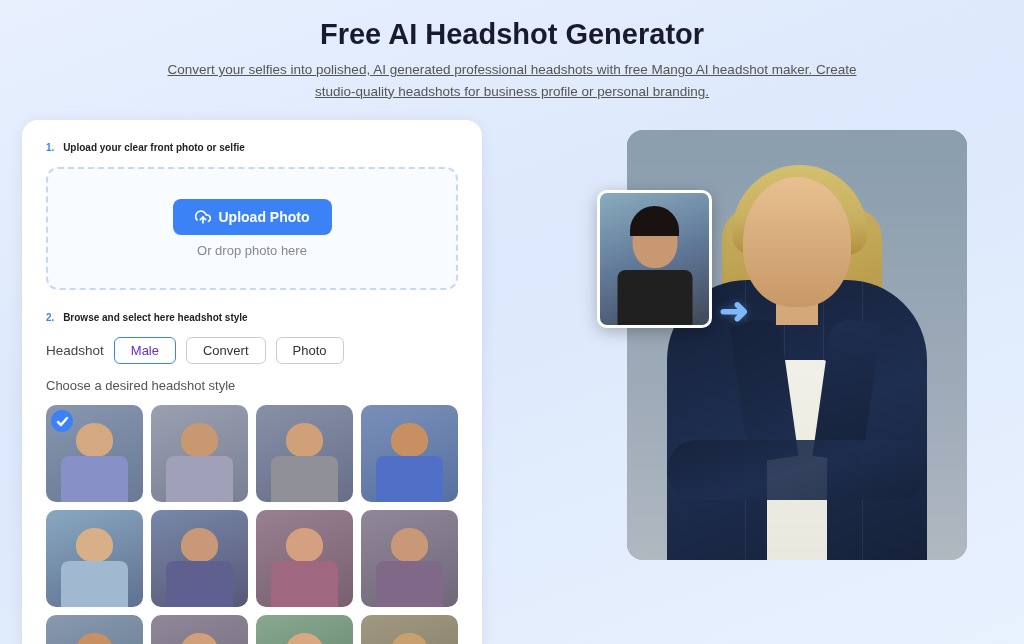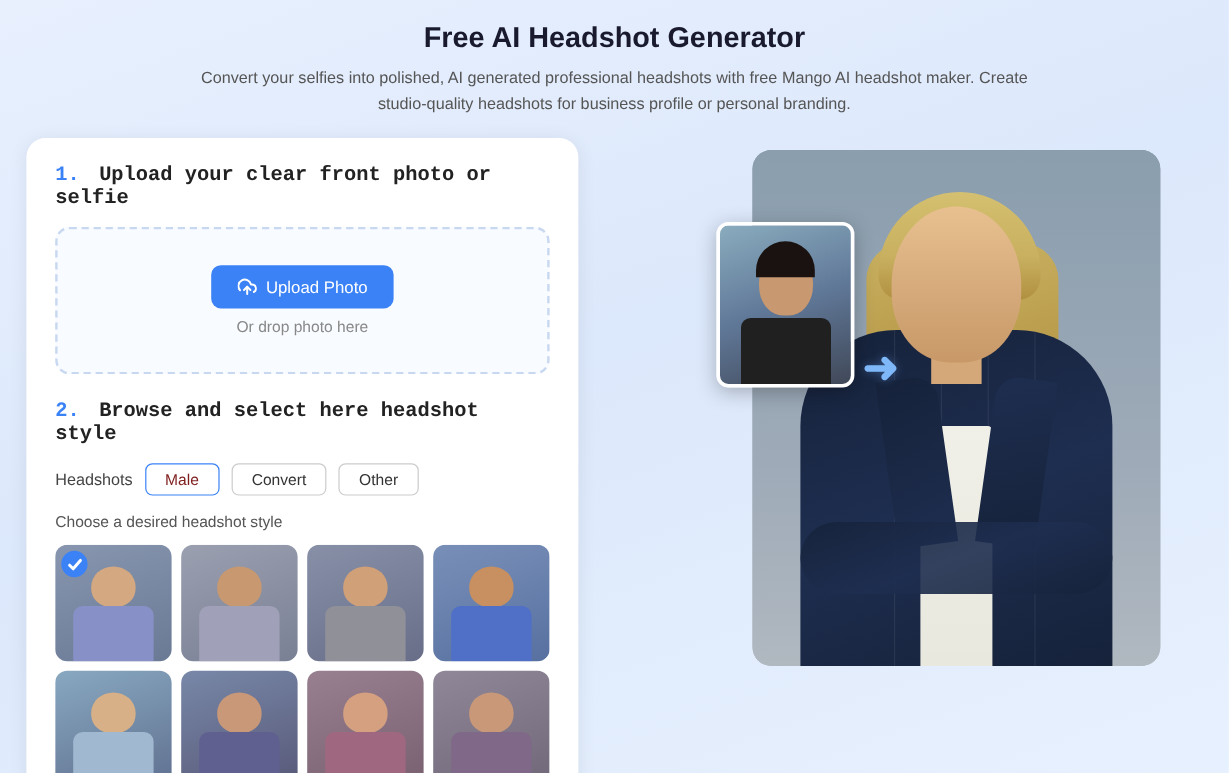--- a/index.html
+++ b/index.html
@@ -20,32 +20,33 @@
       padding: 18px 20px 10px;
     }
 
     .header-section {
       text-align: center;
       margin-bottom: 18px;
       max-width: 860px;
     }
 
     .main-title {
-      font-size: 24px;
+      font-size: 29px;
       font-weight: 800;
       color: #1a1a2e;
       margin-bottom: 8px;
     }
 
     .subtitle {
       font-size: 13.5px;
       color: #555;
       line-height: 1.6;
       max-width: 700px;
       margin: 0 auto;
+      text-decoration: underline;
     }
 
     .content-area {
       display: flex;
       gap: 30px;
       width: 100%;
       max-width: 980px;
       align-items: flex-start;
     }
 
@@ -53,25 +54,24 @@
     .left-panel {
       background: white;
       border-radius: 16px;
       padding: 22px 24px;
       width: 460px;
       flex-shrink: 0;
       box-shadow: 0 2px 16px rgba(0,0,0,0.07);
     }
 
     .step-title {
-      font-size: 17px;
+      font-size: 10px;
       font-weight: 600;
       color: #222;
       margin-bottom: 14px;
-      font-family: Liberation Mono, monospace;
     }
 
     .step-number {
       color: #3b82f6;
       margin-right: 6px;
     }
 
     
     .upload-area {
       border: 2px dashed #c8d8f0;
@@ -85,21 +85,21 @@
       background: #f8fbff;
     }
 
     .upload-btn {
       background: #3b82f6;
       color: white;
       border: none;
       border-radius: 8px;
       padding: 10px 22px;
       font-size: 14px;
-      font-weight: 400;
+      font-weight: 700;
       cursor: pointer;
       display: flex;
       align-items: center;
       gap: 8px;
     }
 
     .upload-icon-svg {
       display: inline-flex;
       align-items: center;
     }
@@ -130,21 +130,21 @@
       background: white;
       border-radius: 6px;
       padding: 5px 16px;
       font-size: 13px;
       cursor: pointer;
       color: #333;
     }
 
     .filter-btn.active {
       border-color: #3b82f6;
-      color: #7f1d1d;
+      color: #6d28d9;
       background: white;
     }
 
     .choose-label {
       font-size: 13px;
       color: #555;
       margin-bottom: 12px;
     }
 
     
@@ -370,24 +370,24 @@
         <span class="drop-text">Or drop photo here</span>
       </div>
 
       <div class="step2-section">
         <div class="step-title">
           <span class="step-number">2.</span>
           <span>Browse and select here headshot style</span>
         </div>
 
         <div class="filter-row">
-          <span class="filter-label">Headshots</span>
+          <span class="filter-label">Headshot</span>
           <button class="filter-btn active">Male</button>
           <button class="filter-btn">Convert</button>
-          <button class="filter-btn">Other</button>
+          <button class="filter-btn">Photo</button>
         </div>
 
         <p class="choose-label">Choose a desired headshot style</p>
 
         <div class="headshot-grid-wrapper">
           <div class="headshot-grid">
 
             <div class="headshot-item grid-placeholder-1">
               <div class="fake-person ph1">
                 <div class="fake-head"></div>

